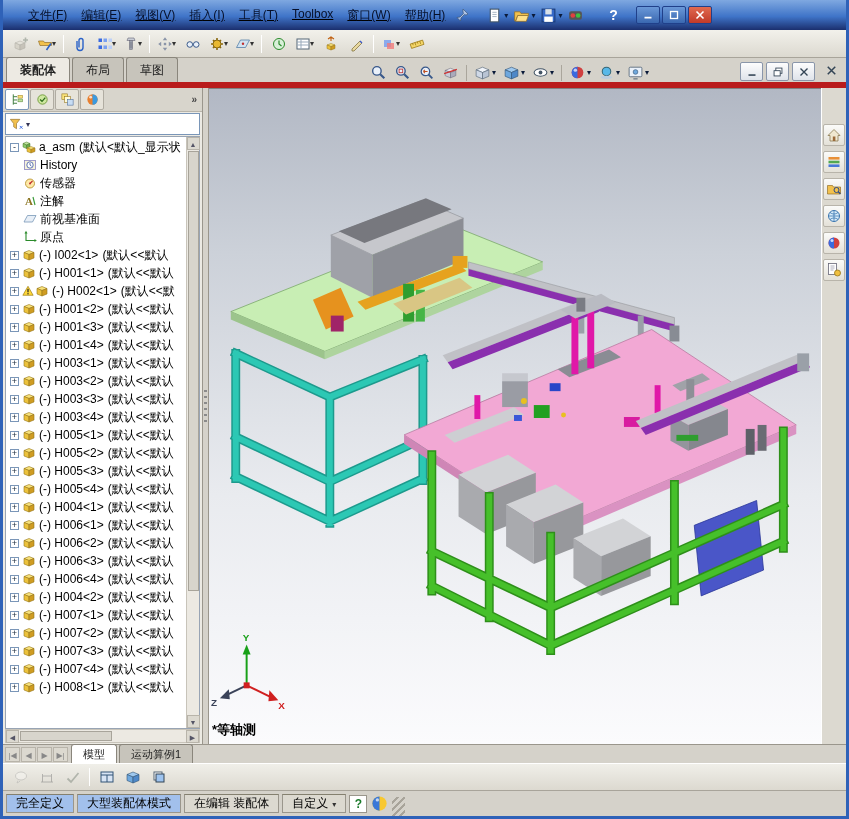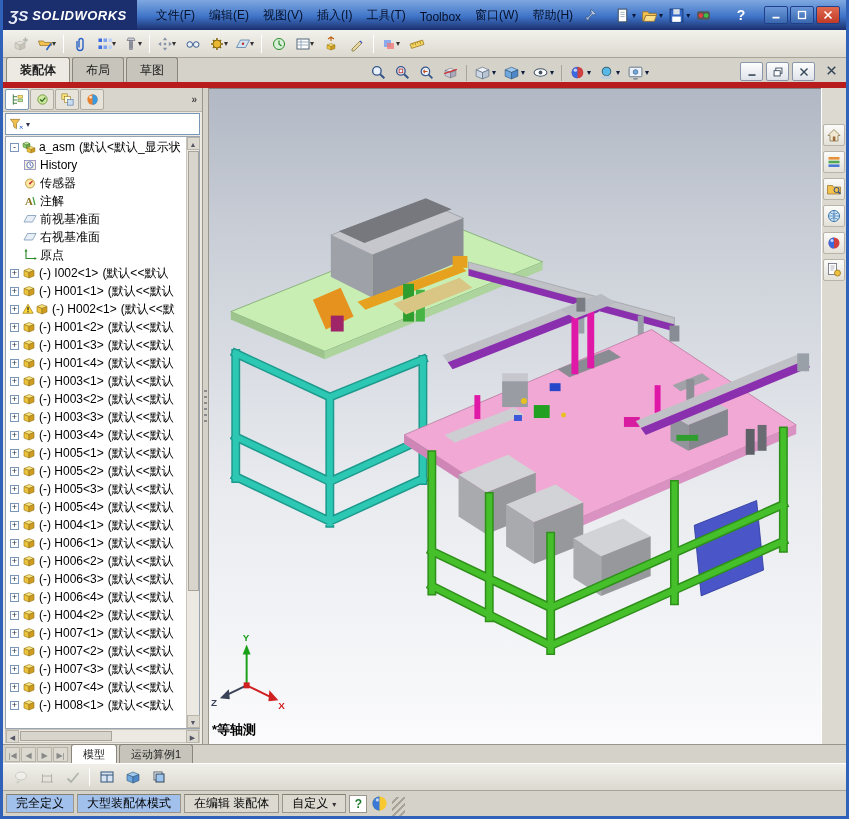--- a/index.html
+++ b/index.html
@@ -8,21 +8,21 @@
   .app{width:849px;height:819px;display:flex;flex-direction:column;
     border-left:3px solid #2f62b8;border-right:3px solid #2f62b8;border-bottom:3px solid #2f62b8;}
 
   
   .titlebar{height:30px;flex:none;display:flex;align-items:center;
     background:linear-gradient(180deg,var(--c-titlebar-light,#7fa8e0),var(--c-titlebar-mid,#3f74c8) 55%,var(--c-titlebar-dark,#2a4a9a));}
   .logo{height:30px;min-width:132px;background:var(--c-titlebar-dark,#1b2f6e);color:#fff;
     display:flex;align-items:center;padding:0 10px 0 6px;font-weight:bold;font-style:italic;}
   .logo-glyph{font-size:15px;margin-right:4px;color:#e8ecf8;}
   .logo-text{font-size:13px;letter-spacing:.5px;}
-  .menubar{display:flex;align-items:flex-end;margin-left:12px;}
+  .menubar{display:flex;align-items:flex-start;margin-left:18px;text-decoration:underline;}
   .menu-item{font-size:12px;color:#06102a;padding:3px 7px;cursor:default;}
   .pin-slot{width:16px;height:16px;margin-left:2px;opacity:.8;}
   .qat{display:flex;align-items:center;margin-left:14px;gap:1px;}
   .qbtn{display:flex;align-items:center;height:22px;padding:1px 2px;border-radius:2px;}
   .qbtn .ic{width:17px;height:17px;}
   .caret{font-size:8px;color:#0a1a3a;margin-left:1px;}
   .help-btn{color:#fff;font-weight:bold;font-size:14px;margin-left:18px;width:18px;text-align:center;}
   .winbtns{display:flex;gap:2px;margin-left:14px;margin-right:2px;}
   .wbtn{width:24px;height:18px;border:1px solid #20408a;border-radius:2px;
     background:linear-gradient(#6a98d8,#3a68b0);display:flex;align-items:center;justify-content:center;}
@@ -121,24 +121,20 @@
   .sb-globe{width:19px;height:19px;}
   .grip-corner{width:13px;height:19px;background:
     repeating-linear-gradient(135deg,transparent 0 3px,#a8a49a 3px 5px);align-self:flex-end;}
 </style>
 </head>
 <body>
 
 <div class="app">
 
   <div class="titlebar">
-    <div class="logo">
-      <span class="logo-glyph">ƷS</span>
-      <span class="logo-text">SOLIDWORKS</span>
-    </div>
     <div class="menubar" id="menubar">
         <span class="menu-item">文件(F)</span>
         <span class="menu-item">编辑(E)</span>
         <span class="menu-item">视图(V)</span>
         <span class="menu-item">插入(I)</span>
         <span class="menu-item">工具(T)</span>
         <span class="menu-item">Toolbox</span>
         <span class="menu-item">窗口(W)</span>
         <span class="menu-item">帮助(H)</span>
       </div>
@@ -503,27 +499,20 @@
             <div class="trow">
               <span class="texp-spacer"></span>
               <span class="tico"><svg viewBox="0 0 14 14" width="100%" height="100%">
                   <polygon points="1,10 4.5,3.5 13,3.5 9.5,10" fill="#e4ecf6" fill-opacity="0.85" stroke="#7898b8" stroke-width="0.8"></polygon>
                 </svg></span>
               <span class="tname">前视基准面</span>
             </div>
             <div class="trow">
               <span class="texp-spacer"></span>
               <span class="tico"><svg viewBox="0 0 14 14" width="100%" height="100%">
-                  <polygon points="1,10 4.5,3.5 13,3.5 9.5,10" fill="#e4ecf6" fill-opacity="0.85" stroke="#7898b8" stroke-width="0.8"></polygon>
-                </svg></span>
-              <span class="tname">右视基准面</span>
-            </div>
-            <div class="trow">
-              <span class="texp-spacer"></span>
-              <span class="tico"><svg viewBox="0 0 14 14" width="100%" height="100%">
                   <path d="M3 3v7.5H12" fill="none" stroke="#2a8a2a" stroke-width="1.1"></path>
                   <polygon points="1.5,3.5 4.5,3.5 3,0.8" fill="#2a8a2a"></polygon>
                   <polygon points="11.5,9 11.5,12 13.8,10.5" fill="#2a8a2a"></polygon>
                 </svg></span>
               <span class="tname">原点</span>
             </div>
             <div class="trow">
               <span class="texp">+</span>
               <span class="tico"><svg viewBox="0 0 14 14" width="100%" height="100%">
                   <polygon points="2,4.5 7,2.5 12,4.5 7,6.5" fill="#f8e27a" stroke="#95751a" stroke-width="0.6"></polygon>

